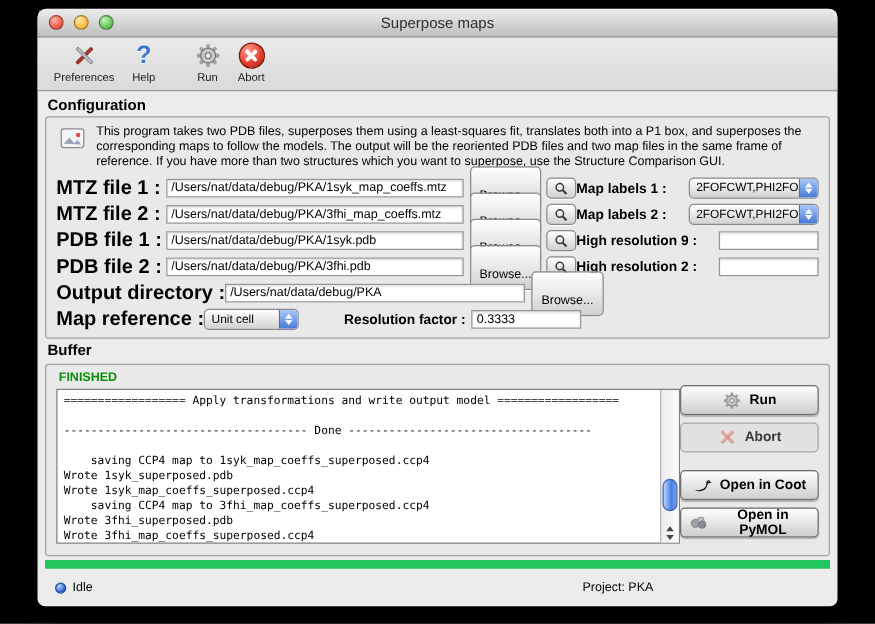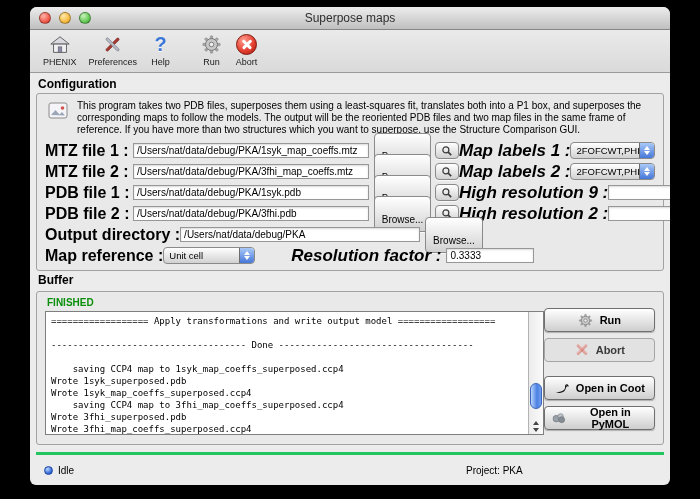--- a/index.html
+++ b/index.html
@@ -39,30 +39,30 @@
   .desc-text{font-size:10px;line-height:12px;color:#000;padding-right:4px;}
   .frow{display:flex;align-items:center;margin-bottom:2px;height:19px;position:relative;}
   .flabel{flex:0 0 88px;font-size:16px;font-weight:bold;white-space:nowrap;}
   .ftext{height:15px;border:1px solid #979797;background:#fff;font-size:10px;font-family:inherit;
          padding:0 3px;box-sizing:border-box;box-shadow:inset 0 1px 2px rgba(0,0,0,.15);}
   .ftext.path{width:240px;}
   .btn{height:17px;border:1px solid #8a8a8a;border-radius:4px;background:linear-gradient(#ffffff,#d1d1d1);
        font-size:10px;font-family:inherit;padding:17px 7px;margin-left:5px;box-shadow:0 1px 0 rgba(255,255,255,.7);}
   .btn.mag{width:24px;padding:0;display:inline-flex;align-items:center;justify-content:center;margin-left:4px;}
   .rcol{margin-left:auto;width:196px;display:flex;align-items:center;}
-  .rlabel{font-size:17px;font-weight:bold;white-space:nowrap;font-style:italic;}
+  .rlabel{font-size:11px;font-weight:bold;white-space:nowrap;}
   .popup{margin-left:auto;width:104px;height:17px;border:1px solid #8a8a8a;border-radius:4px;box-sizing:border-box;
          background:linear-gradient(#ffffff,#d1d1d1);display:flex;align-items:center;overflow:hidden;}
   .ptext{font-size:9.5px;padding:0 2px 0 5px;white-space:nowrap;overflow:hidden;flex:1;}
   .parrows{width:14px;align-self:stretch;flex:0 0 14px;background:linear-gradient(#a9c9f8,#4677d8);
            border-left:1px solid #6d6d6d;display:flex;flex-direction:column;align-items:center;justify-content:center;
            gap:1px;border-radius:0 3px 3px 0;}
   .tri-up{width:0;height:0;border-left:3px solid transparent;border-right:3px solid transparent;border-bottom:4px solid #fff;}
   .tri-dn{width:0;height:0;border-left:3px solid transparent;border-right:3px solid transparent;border-top:4px solid #fff;}
-  .popup.w92{width:92px;margin-left:0;} .popup.w58{width:58px;margin-left:0;}
+  .popup.w92{width:76px;margin-left:0;} .popup.w58{width:58px;margin-left:0;}
   .hres{width:80px;margin-left:auto;}
   .ml2{margin-left:36px;} .ml3{margin-left:70px;}
   .num{width:88px;margin-left:5px;}
   
   .results-panel{margin-top:2px;padding:4px 8px 8px;display:flex;}
   .results-left{width:502px;display:flex;flex-direction:column;}
   .finished{font-size:10px;font-weight:bold;color:#0a8f0a;margin:1px 0 3px 2px;}
   .console-wrap{position:relative;border:1px solid #7f7f7f;background:#fff;height:124px;box-sizing:border-box;}
   .console{margin:0;font-family:"DejaVu Sans Mono",monospace;font-size:9px;line-height:12px;
            padding:3px 20px 3px 5px;white-space:pre;overflow:hidden;height:100%;box-sizing:border-box;color:#000;}
@@ -77,21 +77,21 @@
         font-size:11px;font-weight:bold;font-family:inherit;display:flex;align-items:center;justify-content:center;
         gap:6px;margin-bottom:6px;box-shadow:0 1px 1px rgba(0,0,0,.25);color:#000;}
   .abtn.gapbig{margin-top:8px;}
   .abtn.disabled{background:#e2e2e2;border-color:#a6a6a6;box-shadow:none;color:#3a3a3a;}
   .bicon{width:16px;height:16px;display:inline-flex;align-items:center;justify-content:center;position:relative;}
   .redx .rb{position:absolute;left:1px;top:6.3px;width:14px;height:3.2px;border-radius:2px;
             background:linear-gradient(#f0a49c,#cc5247);}
   .redx .r1{transform:rotate(45deg);} .redx .r2{transform:rotate(-45deg);}
   .disabled .redx .rb{opacity:.55;}
   
-  .statusbar{margin-top:auto;flex:0 0 30px;border-top:3px solid #22c55e;background:#ececec;
+  .statusbar{margin-top:auto;flex:0 0 30px;border-top:7px solid #22c55e;background:#ececec;
              display:flex;align-items:center;padding:0 8px;position:relative;}
   .sdot{width:9px;height:9px;border-radius:50%;box-sizing:border-box;margin-right:5px;
         background:radial-gradient(circle at 35% 30%,#b9d5ff,#2a5fd0 70%);border:1px solid #1e48a6;}
   .stext{font-size:10px;color:#000;}
   .project{position:absolute;left:430px;font-size:10px;color:#000;}
   svg{display:block;}
 </style>
 </head>
 <body>
 
@@ -100,30 +100,20 @@
   <div class="titlebar">
     <div class="traffic">
       <button class="tl close"></button>
       <button class="tl min"></button>
       <button class="tl zoom"></button>
     </div>
     <span class="title">Superpose maps</span>
   </div>
 
   <div class="toolbar">
-    <button class="titem">
-      <span class="ticon">
-        <svg viewBox="0 0 24 24" width="22" height="22">
-          <path d="M2 11 L12 3 L22 11 Z" fill="#d9d9df" stroke="#5a5a5a" stroke-width="1"></path>
-          <rect x="5" y="11" width="14" height="9" fill="#f1f1f5" stroke="#5a5a5a"></rect>
-          <rect x="10" y="14" width="4" height="6" fill="#8a8aa8" stroke="#5a5a5a" stroke-width="0.6"></rect>
-        </svg>
-      </span>
-      <span class="tlabel">PHENIX</span>
-    </button>
     <button class="titem">
       <span class="ticon">
         <svg viewBox="0 0 24 24" width="21" height="21">
           <rect x="10.6" y="2" width="3" height="20" rx="1.5" fill="#a43a32" stroke="#6d1f19" stroke-width="0.6" transform="rotate(45 12 12)"></rect>
           <rect x="10.6" y="2" width="3" height="20" rx="1.5" fill="#b4b8c2" stroke="#6a6e78" stroke-width="0.6" transform="rotate(-45 12 12)"></rect>
         </svg>
       </span>
       <span class="tlabel">Preferences</span>
     </button>
     <button class="titem">

